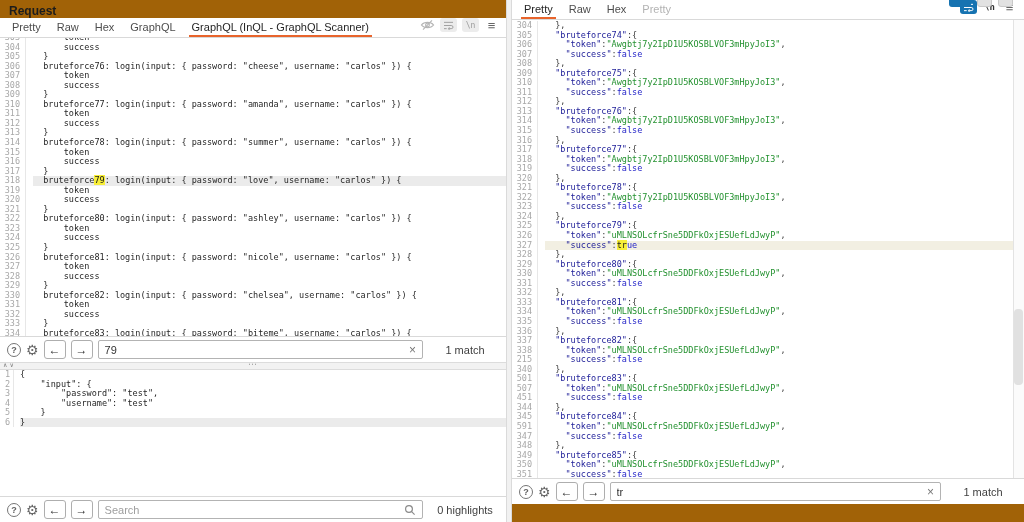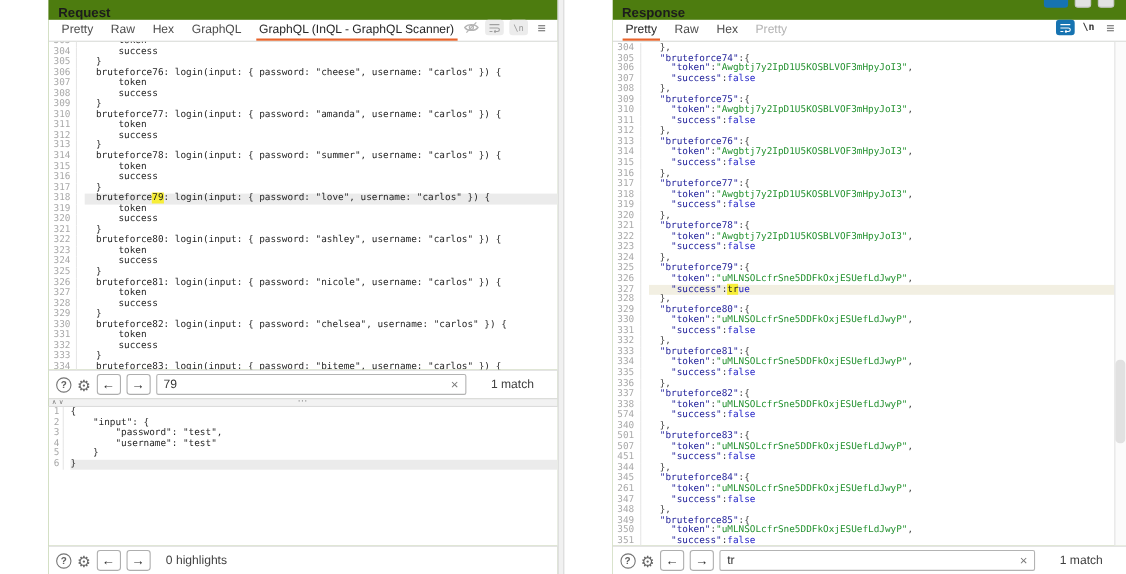--- a/index.html
+++ b/index.html
@@ -5,21 +5,21 @@
   :root{
     --orange:#e8642c; --blue:#1673b1; --yellow:#f7ee38;
     --json-key:#22229a; --json-string:#23912f; --json-bool:#2424c8;
   }
   *{box-sizing:border-box; margin:0; padding:0;}
   body{
     width:1024px; height:522px; overflow:hidden; position:relative;
     background:#fff; font-family:"Liberation Sans", sans-serif;
   }
   .root{display:flex; width:1024px; height:522px;}
-  .panel{display:flex; flex-direction:column; background:#4d7c0f;margin-left:44px;}
+  .panel{display:flex; flex-direction:column; background:#a16207;}
   .panel.left{width:506px;}
   .divider{width:6px; background:#f1f1f1; border-left:1px solid #dadada; border-right:1px solid #dadada;}
   .panel.right{width:512px;}
 
   .panel-title{height:18px; padding:4px 0 0 9px; font-size:12px; font-weight:bold; color:#1c1c1c;}
   .tab-row{height:20px; display:flex; align-items:flex-start; padding-left:4px; border-bottom:1px solid #d9d9d9; background:#fff;}
   .tab{font-size:11px; color:#4d4d4d; padding:3px 8px 4px 8px; position:relative; white-space:nowrap;}
   .tab.selected{color:#262626;}
   .tab.selected::after{content:""; position:absolute; left:5px; right:5px; bottom:0; height:2px; background:var(--orange);}
   .tab.disabled{color:#b3b3b3;}
@@ -294,28 +294,34 @@
             <span class="ct row-hl-gray"><span>}</span></span>
           </div>
         </div>
     </div>
 
     <div class="search-bar">
       <span class="help-circle">?</span>
       <span class="gear">⚙</span>
       <span class="nav-btn">←</span>
       <span class="nav-btn">→</span>
+      <span class="sb-input">
+        <input placeholder="Search" style="">
+        <svg width="12" height="12" viewBox="0 0 12 12">
+            <circle cx="5" cy="5" r="3.4" fill="none" stroke="#8a8a8a" stroke-width="1.2"></circle>
+            <line x1="7.6" y1="7.6" x2="10.6" y2="10.6" stroke="#8a8a8a" stroke-width="1.2"></line>
+          </svg>
+      </span>
       <span class="sb-count">0 highlights</span>
     </div>
   </div>
 
   <div class="divider"></div>
 
   <div class="panel right">
-    <div class="panel-title">Response</div>
     <div class="tab-row">
       <span class="tab selected">Pretty</span>
       <span class="tab">Raw</span>
       <span class="tab">Hex</span>
       <span class="tab disabled">Pretty</span>
       <span class="tab-icons">
         <span class="icon-chip blue">
           <svg width="11" height="9" viewBox="0 0 12 10">
               <path d="M1 1.5 H11 M1 5 H9 Q11 5 11 6.8 Q11 8.5 9 8.5 H6 M7 7 L6 8.5 L7 10 M1 8.5 H4" fill="none" stroke="#ffffff" stroke-width="1.1"></path>
             </svg>
@@ -465,21 +471,21 @@
           </div>
           <div class="code-line">
             <span class="ln">337</span>
             <span class="ct"><span>  </span><span class="key">"bruteforce82"</span><span class="pu">:{</span></span>
           </div>
           <div class="code-line">
             <span class="ln">338</span>
             <span class="ct"><span>    </span><span class="key">"token"</span><span class="pu">:</span><span class="str">"uMLNSOLcfrSne5DDFkOxjESUefLdJwyP"</span><span class="pu">,</span></span>
           </div>
           <div class="code-line">
-            <span class="ln">574</span>
+            <span class="ln">215</span>
             <span class="ct"><span>    </span><span class="key">"success"</span><span class="pu">:</span><span class="bool">false</span></span>
           </div>
           <div class="code-line">
             <span class="ln">340</span>
             <span class="ct"><span class="pu">  },</span></span>
           </div>
           <div class="code-line">
             <span class="ln">501</span>
             <span class="ct"><span>  </span><span class="key">"bruteforce83"</span><span class="pu">:{</span></span>
           </div>
@@ -493,21 +499,21 @@
           </div>
           <div class="code-line">
             <span class="ln">344</span>
             <span class="ct"><span class="pu">  },</span></span>
           </div>
           <div class="code-line">
             <span class="ln">345</span>
             <span class="ct"><span>  </span><span class="key">"bruteforce84"</span><span class="pu">:{</span></span>
           </div>
           <div class="code-line">
-            <span class="ln">261</span>
+            <span class="ln">591</span>
             <span class="ct"><span>    </span><span class="key">"token"</span><span class="pu">:</span><span class="str">"uMLNSOLcfrSne5DDFkOxjESUefLdJwyP"</span><span class="pu">,</span></span>
           </div>
           <div class="code-line">
             <span class="ln">347</span>
             <span class="ct"><span>    </span><span class="key">"success"</span><span class="pu">:</span><span class="bool">false</span></span>
           </div>
           <div class="code-line">
             <span class="ln">348</span>
             <span class="ct"><span class="pu">  },</span></span>
           </div>

